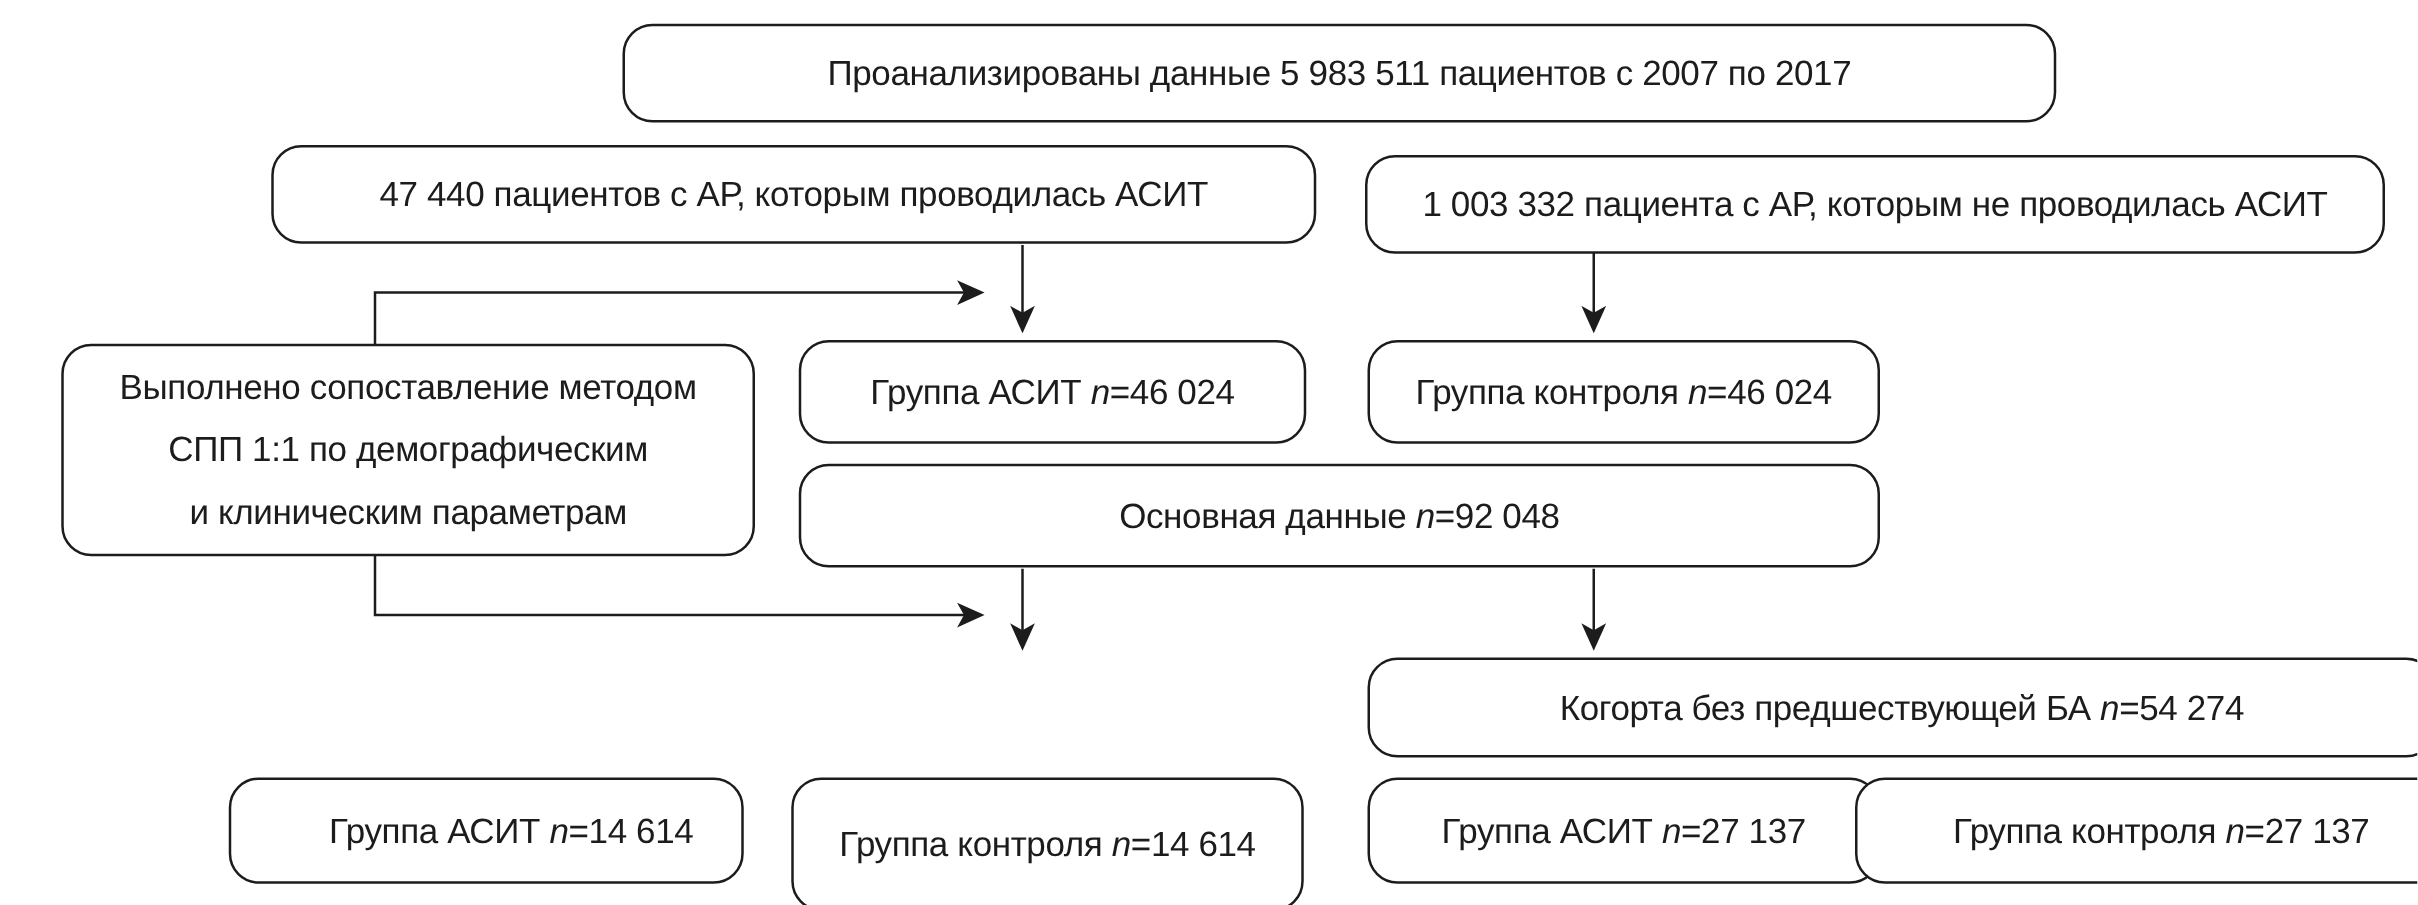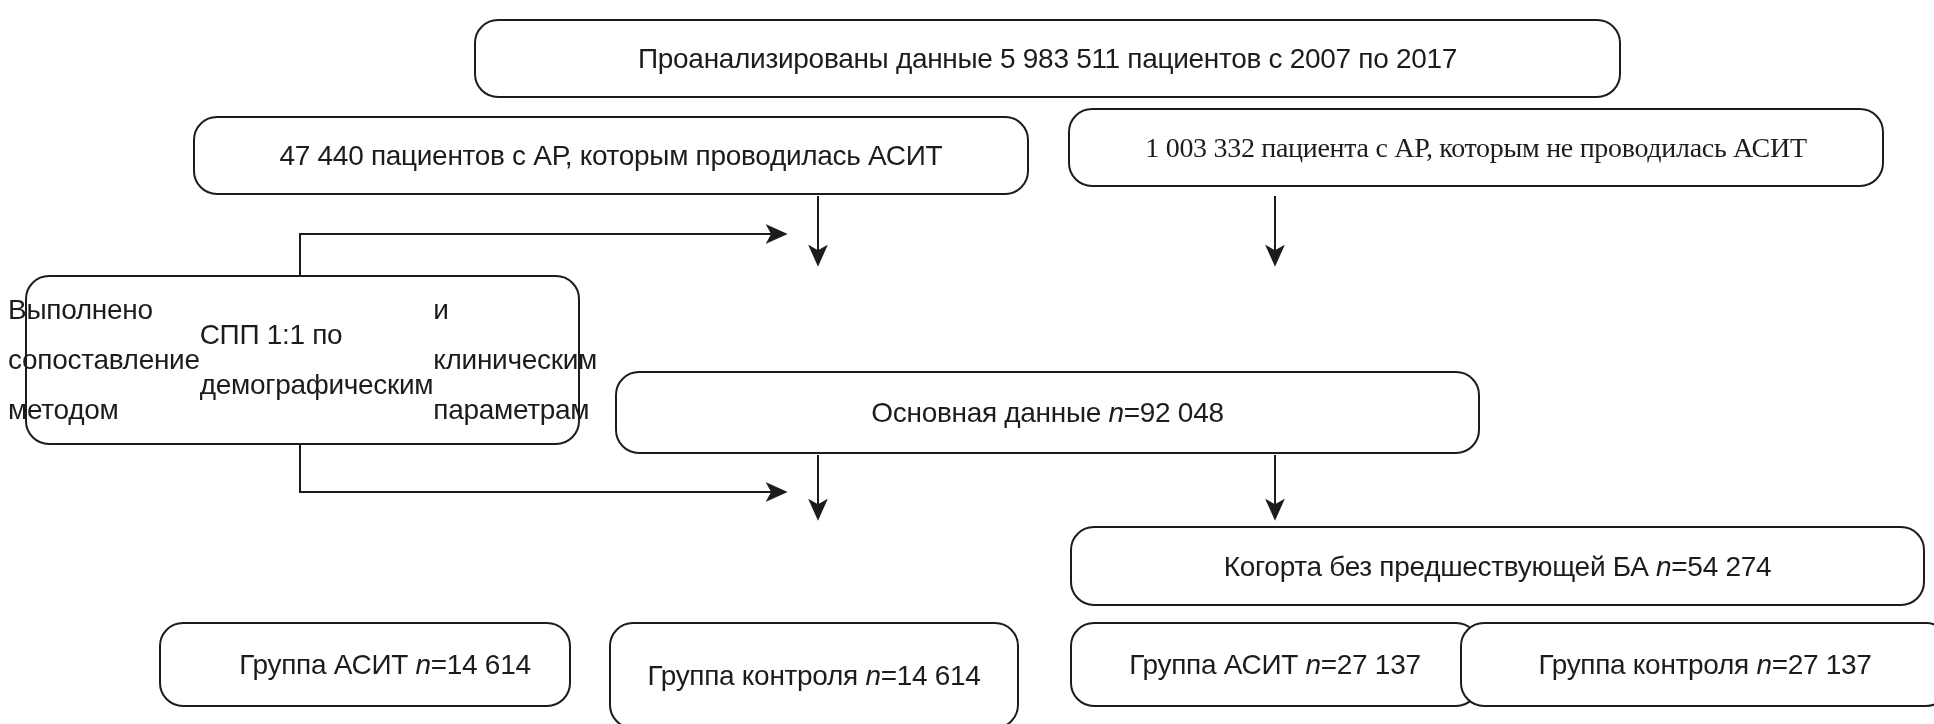--- a/index.html
+++ b/index.html
@@ -24,32 +24,33 @@
   }
   .node {
     position: absolute;
     box-sizing: border-box;
     border: 2.5px solid #1c1c1c;
     border-radius: 24px;
     background: #ffffff;
     display: flex;
     align-items: center;
     justify-content: center;
-    text-align: left;
+    text-align: right;
     font-size: 28px;
     line-height: 1.25;
     letter-spacing: -0.3px;
     white-space: nowrap;
+    margin-left: 24px;
   }
   .node .n {
     font-style: italic;
     font-family: "Liberation Sans", "DejaVu Sans", sans-serif;
   }
   .node.multiline {
-    flex-direction: row;
+    flex-direction: column;
     white-space: normal;
     line-height: 1.78;
   }
 </style>
 </head>
 <body>
 
 <div class="canvas">
 
   <svg class="connectors" viewBox="0 0 1934 724" xmlns="http://www.w3.org/2000/svg">
@@ -69,31 +70,37 @@
   </svg>
 
   <div class="node" style="left:474px; top:19px; width:1147px; height:79px;">
     <span><span>Проанализированы данные 5 983 511 пациентов с 2007 по 2017</span><i class="n"></i><span></span></span>
   </div>
 
   <div class="node" style="left:193px; top:116px; width:836px; height:79px;">
     <span><span>47 440 пациентов с АР, которым проводилась АСИТ</span><i class="n"></i><span></span></span>
   </div>
 
-  <div class="node" style="left:1068px; top:108px; width:816px; height:79px;font-family:Liberation Serif, serif;">
+  <div class="node" style="left:1068px; top:124px; width:816px; height:79px;">
     <span><span>1 003 332 пациента с АР, которым не проводилась АСИТ</span><i class="n"></i><span></span></span>
   </div>
 
   <div class="node multiline" style="left:25px; top:275px; width:555px; height:170px;">
     <div>Выполнено сопоставление методом</div>
     <div>СПП 1:1 по демографическим</div>
     <div>и клиническим параметрам</div>
   </div>
 
+  <div class="node" style="left:615px; top:272px; width:406px; height:83px;">
+    <span><span>Группа АСИТ </span><i class="n">n</i><span>=46 024</span></span>
+  </div>
 
+  <div class="node" style="left:1070px; top:272px; width:410px; height:83px;">
+    <span><span>Группа контроля </span><i class="n">n</i><span>=46 024</span></span>
+  </div>
 
   <div class="node" style="left:615px; top:371px; width:865px; height:83px;">
     <span><span>Основная данные </span><i class="n">n</i><span>=92 048</span></span>
   </div>
 
 
   <div class="node" style="left:1070px; top:526px; width:855px; height:80px;">
     <span><span>Когорта без предшествующей БА </span><i class="n">n</i><span>=54 274</span></span>
   </div>
 

